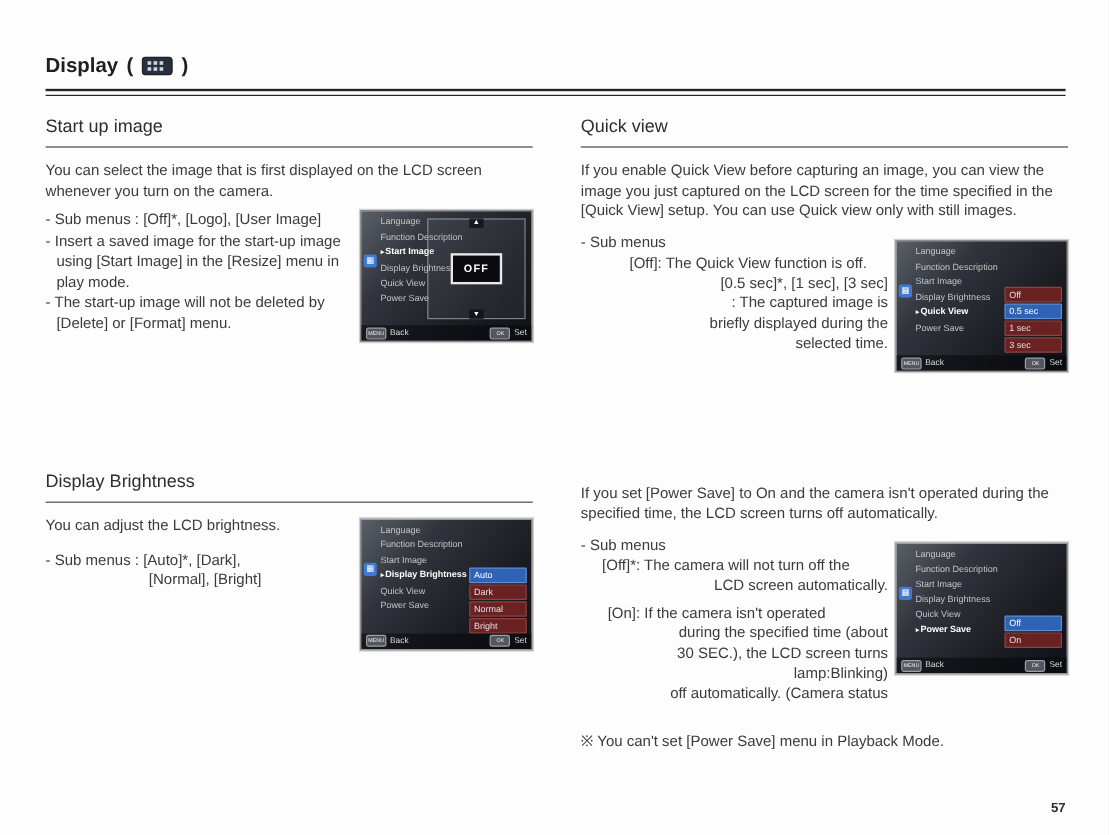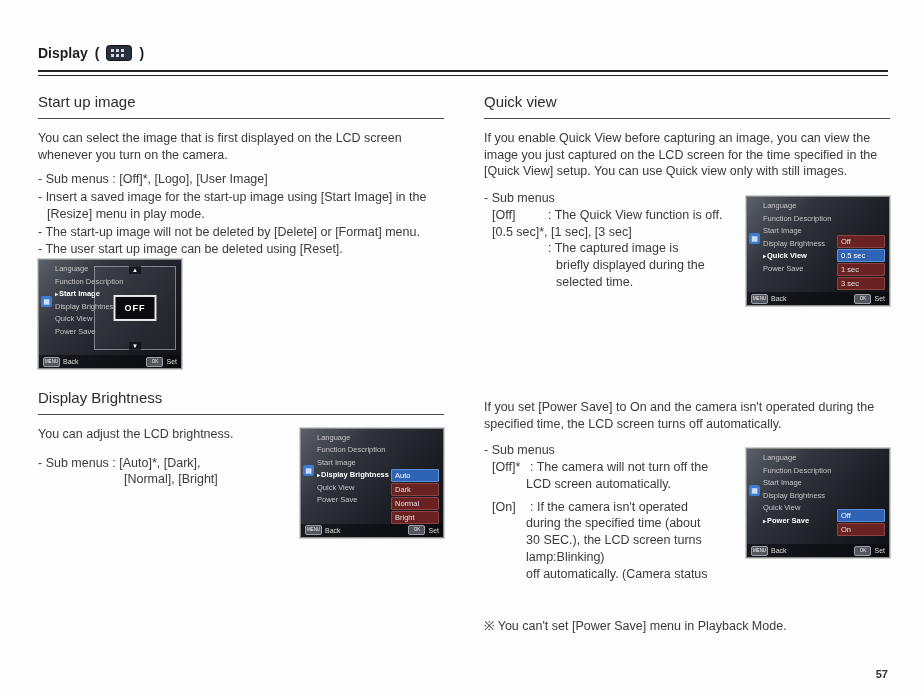--- a/index.html
+++ b/index.html
@@ -3,41 +3,41 @@
 <meta charset="utf-8">
 <style>
   html,body { margin:0; padding:0; background:#e8e8e8; }
   .page {
     width:924px; height:696px; position:relative; margin:0 auto;
     background:#fdfdfd; color:#3b3b3b; box-sizing:border-box;
     font-family:"Liberation Sans", sans-serif; font-size:12.5px; line-height:1.34;
     padding:44px 36px 0 38px; overflow:hidden;
   }
   
-  .title-row { display:flex; align-items:center; gap:7px; font-size:14px; font-weight:bold; color:#1e1e1e; }
+  .title-row { display:flex; align-items:center; gap:7px; font-size:17px; font-weight:bold; color:#1e1e1e; }
   .title-icon { display:inline-flex; align-items:center; }
   .title-rule { margin-top:7px; height:3px; border-top:2px solid #252525; border-bottom:1px solid #252525; }
   
   .columns { display:flex; gap:40px; margin-top:16px; }
   .columns.row1 { min-height:280px; }
   .col { width:406px; flex:none; }
   .sec-heading { font-size:15px; font-weight:normal; color:#2d2d2d; margin:0; padding-bottom:6px; border-bottom:1px solid #4a4a4a; }
   .sec-body { margin-top:11px; }
   .flexrow { display:flex; }
   .flexrow .txt { flex:1 1 auto; padding-right:6px; min-width:0; }
   .bullet { padding-left:9px; text-indent:-9px; margin-bottom:1px; }
-  .sub-block { margin-left:8px; }
+  .sub-block { margin-left:8px;text-align:right; }
   .qv-row { display:flex; }
   .qv-term { flex:none; width:56px; }
   .ds-term { flex:none; width:38px; }
   .qv-ind1 { margin-left:56px; }
   .qv-ind2 { margin-left:64px; }
   .ds-ind { margin-left:34px; }
   .br-ind { margin-left:86px; }
-  .note { margin-top:36px; }
+  .note { margin-top:24px; }
   .page-number { position:absolute; right:36px; bottom:14px; font-size:11px; color:#2f2f2f; font-weight:bold; }
   
   .lcd {
     flex:none; width:142px; height:108px; position:relative; overflow:hidden;
     border:1px solid #8d8d8d; box-shadow:0 0 0 1px #cfcfcf;
     background:linear-gradient(130deg,#5a5f68 0%, #31343c 30%, #1a1c22 70%, #101116 100%);
     color:#c4c4c4;
   }
   .lcd-tab {
     position:absolute; left:2px; top:36px; width:11px; height:11px;
@@ -96,26 +96,25 @@
     <span>)</span>
   </div>
   <div class="title-rule"></div>
 
   <div class="columns row1">
 
     <div class="col">
       <h2 class="sec-heading">Start up image</h2>
       <div class="sec-body">
         <div>You can select the image that is first displayed on the LCD screen whenever you turn on the camera.</div>
-        <div class="flexrow" style="margin-top:8px;flex-direction:column;">
+        <div class="flexrow" style="margin-top:8px;">
           <div class="txt">
             <div class="bullet">- Sub menus : [Off]*, [Logo], [User Image]</div>
             <div class="bullet">- Insert a saved image for the start-up image using [Start Image] in the [Resize] menu in play mode.</div>
             <div class="bullet">- The start-up image will not be deleted by [Delete] or [Format] menu.</div>
-            <div class="bullet">- The user start up image can be deleted using [Reset].</div>
           </div>
 
           <div class="lcd">
             <div class="lcd-tab">▦</div>
             <div class="lcd-menu">
               <div class="lcd-row">Language</div>
               <div class="lcd-row">Function Description</div>
               <div class="lcd-row sel"><span class="mk">▸</span><span>Start Image</span></div>
               <div class="lcd-row">Display Brightness</div>
               <div class="lcd-row">Quick View</div>

